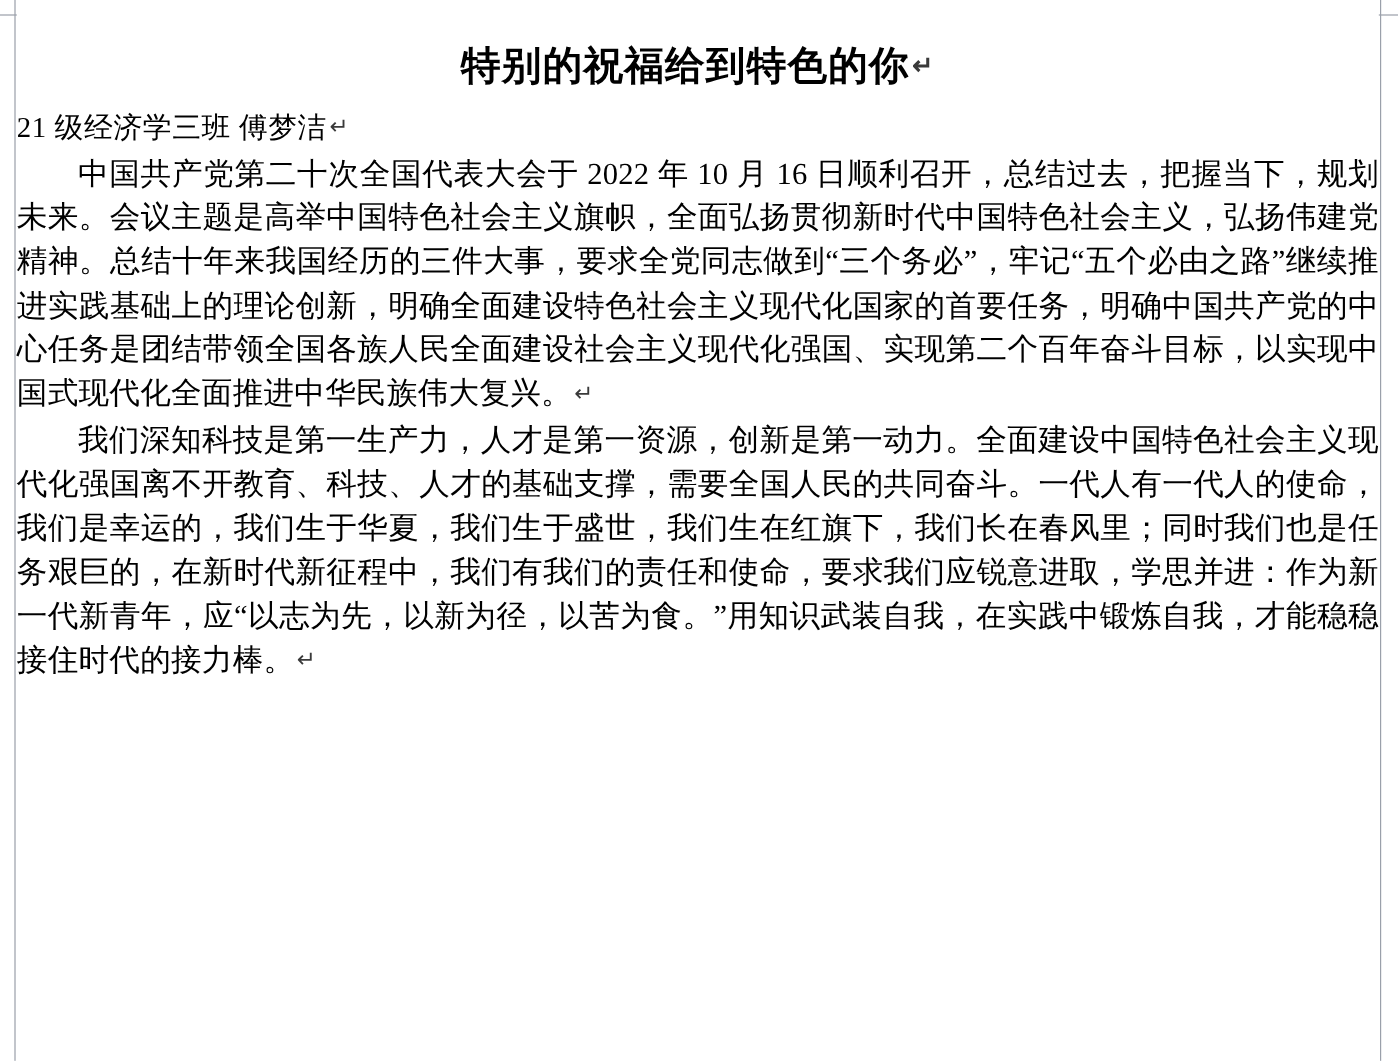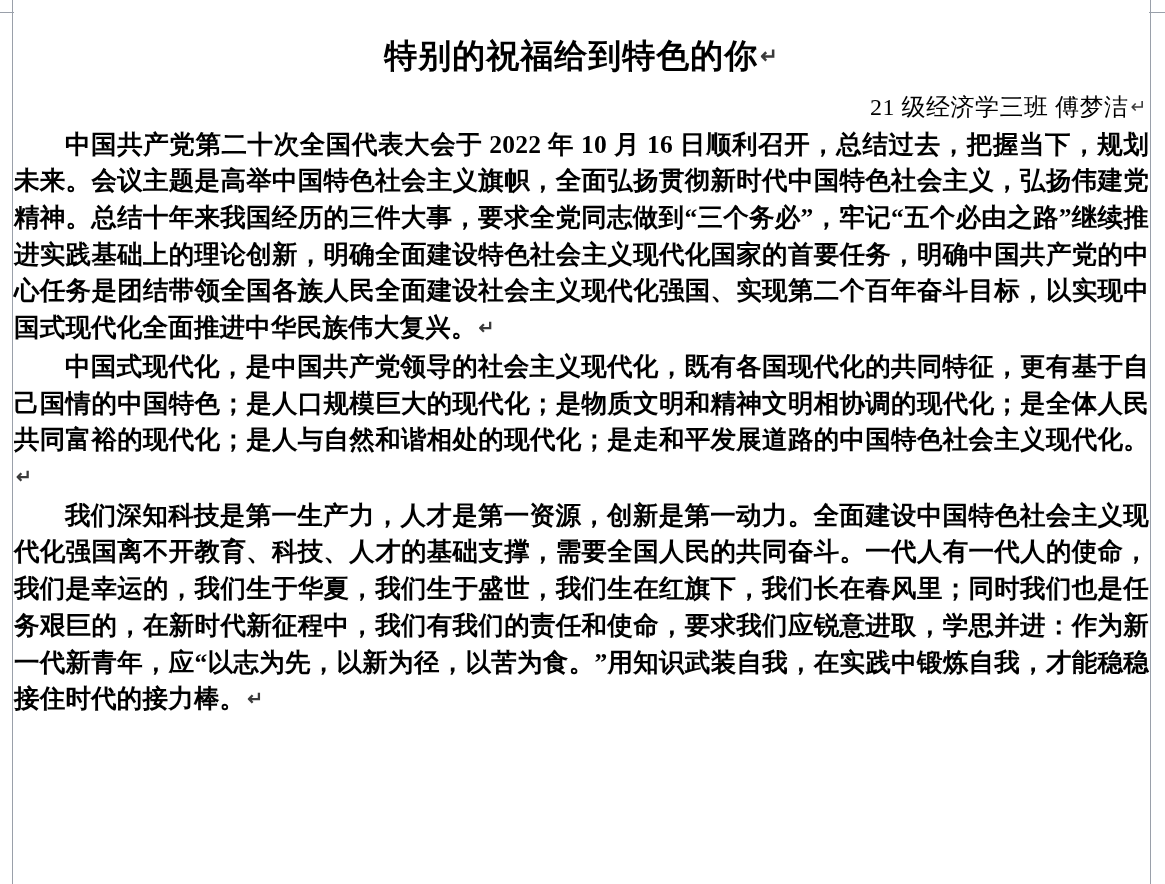--- a/index.html
+++ b/index.html
@@ -43,38 +43,37 @@
     text-align: center;
     font-size: 33px;
     line-height: 1.35;
     letter-spacing: 1px;
     margin: 20px 0 2px 0;
     font-family: "Liberation Serif", "DejaVu Serif", serif;
     white-space: nowrap;
   }
 
   .byline {
-    text-align: right;
+    text-align: left;
     font-size: 24px;
     line-height: 1.5;
     margin: 10px 0 0 0;
     padding-right: 2px;
     letter-spacing: 0.5px;
   }
 
   p.body-para {
     font-size: 25.5px;
     line-height: 1.44;
     margin: 2px 0 0 0;
     text-indent: 2em;
     text-align: justify;
     text-justify: inter-ideograph;
     letter-spacing: 0.2px;
     word-break: break-all;
-    font-weight: bold;
   }
 
   .pilcrow {
     font-family: "Liberation Sans", sans-serif;
     font-size: 19px;
     color: #3a3a3a;
     vertical-align: 2px;
     padding-left: 2px;
   }
   .title-pilcrow {
@@ -93,18 +92,17 @@
   <div class="guide guide-h-top-right"></div>
 
   <div class="content">
 
     <h1 class="doc-title"><span>特别的祝福给到特色的你</span><span class="pilcrow title-pilcrow">↵</span></h1>
 
     <div class="byline"><span>21 级经济学三班  傅梦洁</span><span class="pilcrow">↵</span></div>
 
     <p class="body-para"><span>中国共产党第二十次全国代表大会于 2022 年 10 月 16 日顺利召开，总结过去，把握当下，规划未来。会议主题是高举中国特色社会主义旗帜，全面弘扬贯彻新时代中国特色社会主义，弘扬伟建党精神。总结十年来我国经历的三件大事，要求全党同志做到“三个务必”，牢记“五个必由之路”继续推进实践基础上的理论创新，明确全面建设特色社会主义现代化国家的首要任务，明确中国共产党的中心任务是团结带领全国各族人民全面建设社会主义现代化强国、实现第二个百年奋斗目标，以实现中国式现代化全面推进中华民族伟大复兴。</span><span class="pilcrow">↵</span></p>
 
-    <p class="body-para"><span>中国式现代化，是中国共产党领导的社会主义现代化，既有各国现代化的共同特征，更有基于自己国情的中国特色；是人口规模巨大的现代化；是物质文明和精神文明相协调的现代化；是全体人民共同富裕的现代化；是人与自然和谐相处的现代化；是走和平发展道路的中国特色社会主义现代化。</span><span class="pilcrow">↵</span></p>
 
     <p class="body-para"><span>我们深知科技是第一生产力，人才是第一资源，创新是第一动力。全面建设中国特色社会主义现代化强国离不开教育、科技、人才的基础支撑，需要全国人民的共同奋斗。一代人有一代人的使命，我们是幸运的，我们生于华夏，我们生于盛世，我们生在红旗下，我们长在春风里；同时我们也是任务艰巨的，在新时代新征程中，我们有我们的责任和使命，要求我们应锐意进取，学思并进：作为新一代新青年，应“以志为先，以新为径，以苦为食。”用知识武装自我，在实践中锻炼自我，才能稳稳接住时代的接力棒。</span><span class="pilcrow">↵</span></p>
 
   </div>
 </div>
 
 </body></html>

